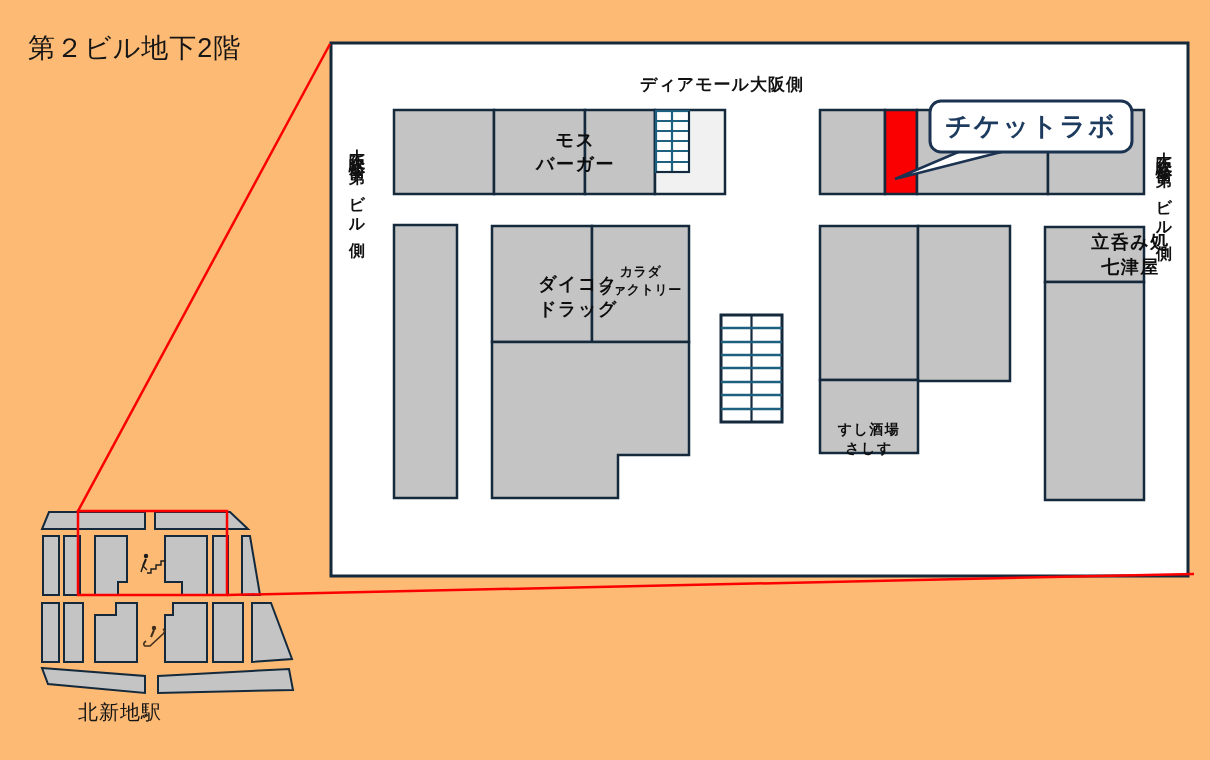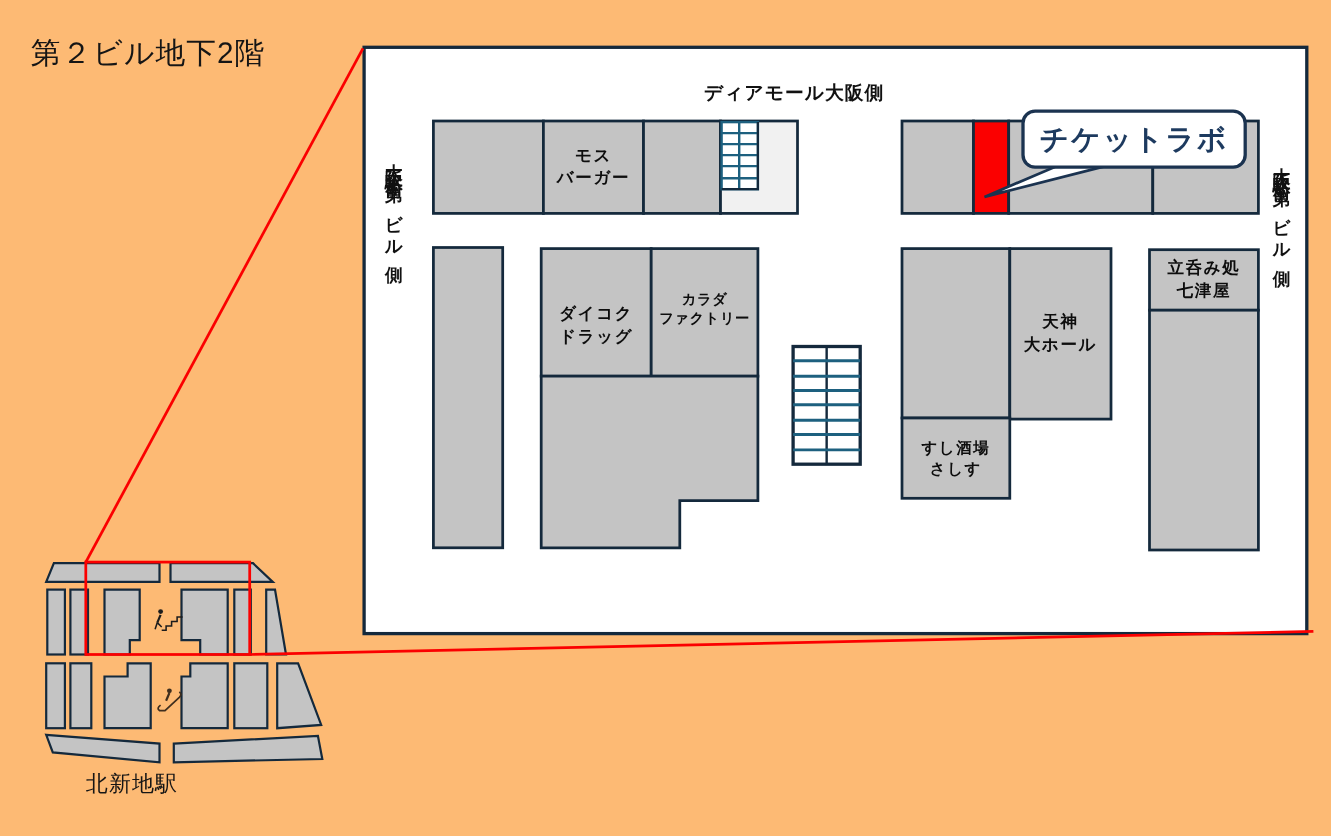--- a/index.html
+++ b/index.html
@@ -12,22 +12,22 @@
   .page-title{font-size:27px;font-weight:400;letter-spacing:1px;color:#151515;}
   .edge-label-top{font-size:17px;font-weight:700;text-align:left;letter-spacing:1px;}
   .edge-label-v{
     writing-mode:vertical-rl;text-orientation:upright;
     font-size:16px;font-weight:700;letter-spacing:5px;line-height:1;
   }
   .shop-label{
     display:flex;align-items:center;justify-content:center;text-align:center;
     font-weight:700;white-space:pre-line;line-height:1.35;letter-spacing:1.5px;color:#0d0d0d;
   }
-  .fs15{font-size:15px;}
-  .fs14{font-size:14px;}
+  .fs15{font-size:18px;padding-left:36px;}
+  .fs14{font-size:14px;margin-top:22px;}
   .fs13{font-size:13px;letter-spacing:0.5px;}
   .callout-text{
     display:flex;align-items:center;justify-content:center;
     font-size:26px;font-weight:700;letter-spacing:2px;color:#1d3a5f;
   }
   .station-label{font-size:20px;text-align:left;letter-spacing:1px;color:#151515;}
 </style>
 </head>
 <body>
 
@@ -137,22 +137,20 @@
 
   <div class="abs shop-label fs15" style="left:494px;top:110px;width:91px;height:84px;">モス
 バーガー</div>
 
   <div class="abs shop-label fs15" style="left:492px;top:226px;width:100px;height:141px;">ダイコク
 ドラッグ</div>
 
   <div class="abs shop-label fs13" style="left:592px;top:226px;width:97px;height:110px;">カラダ
 ファクトリー</div>
 
-  <div class="abs shop-label fs15" style="left:918px;top:226px;width:92px;height:155px;">天神
-大ホール</div>
 
   <div class="abs shop-label fs14" style="left:820px;top:380px;width:98px;height:73px;">すし酒場
 さしす</div>
 
   <div class="abs shop-label fs15" style="left:1045px;top:227px;width:99px;height:55px;">立呑み処
 七津屋</div>
 
   <div class="abs callout-text" style="left:930px;top:101px;width:202px;height:51px;border-radius:25px;">チケットラボ</div>
 
   <div class="abs station-label" style="left:78px;top:699px;width:155px;">北新地駅</div>

